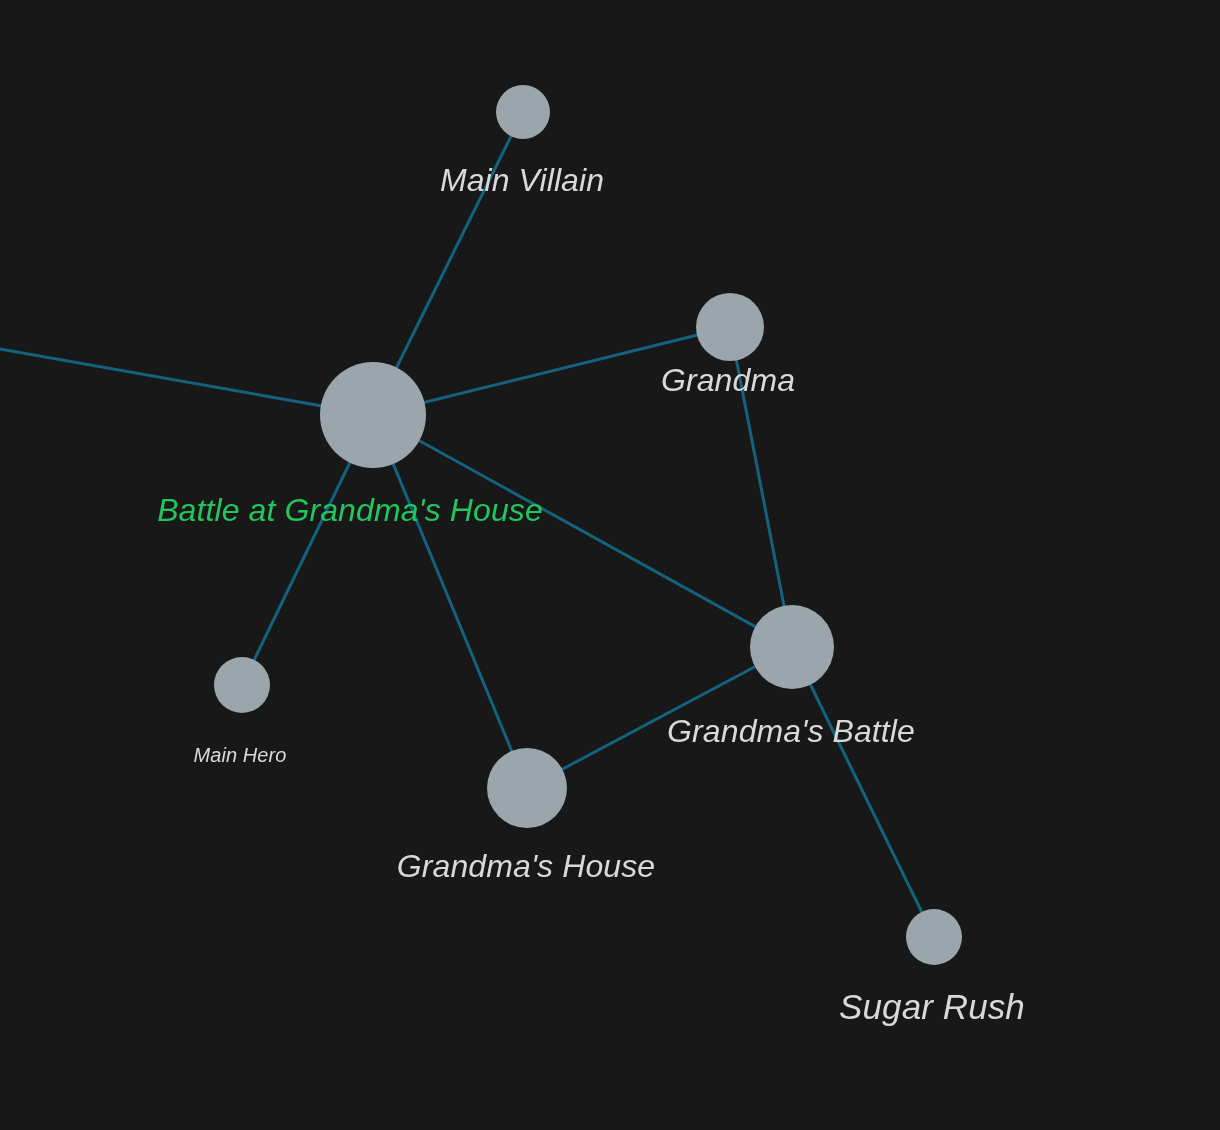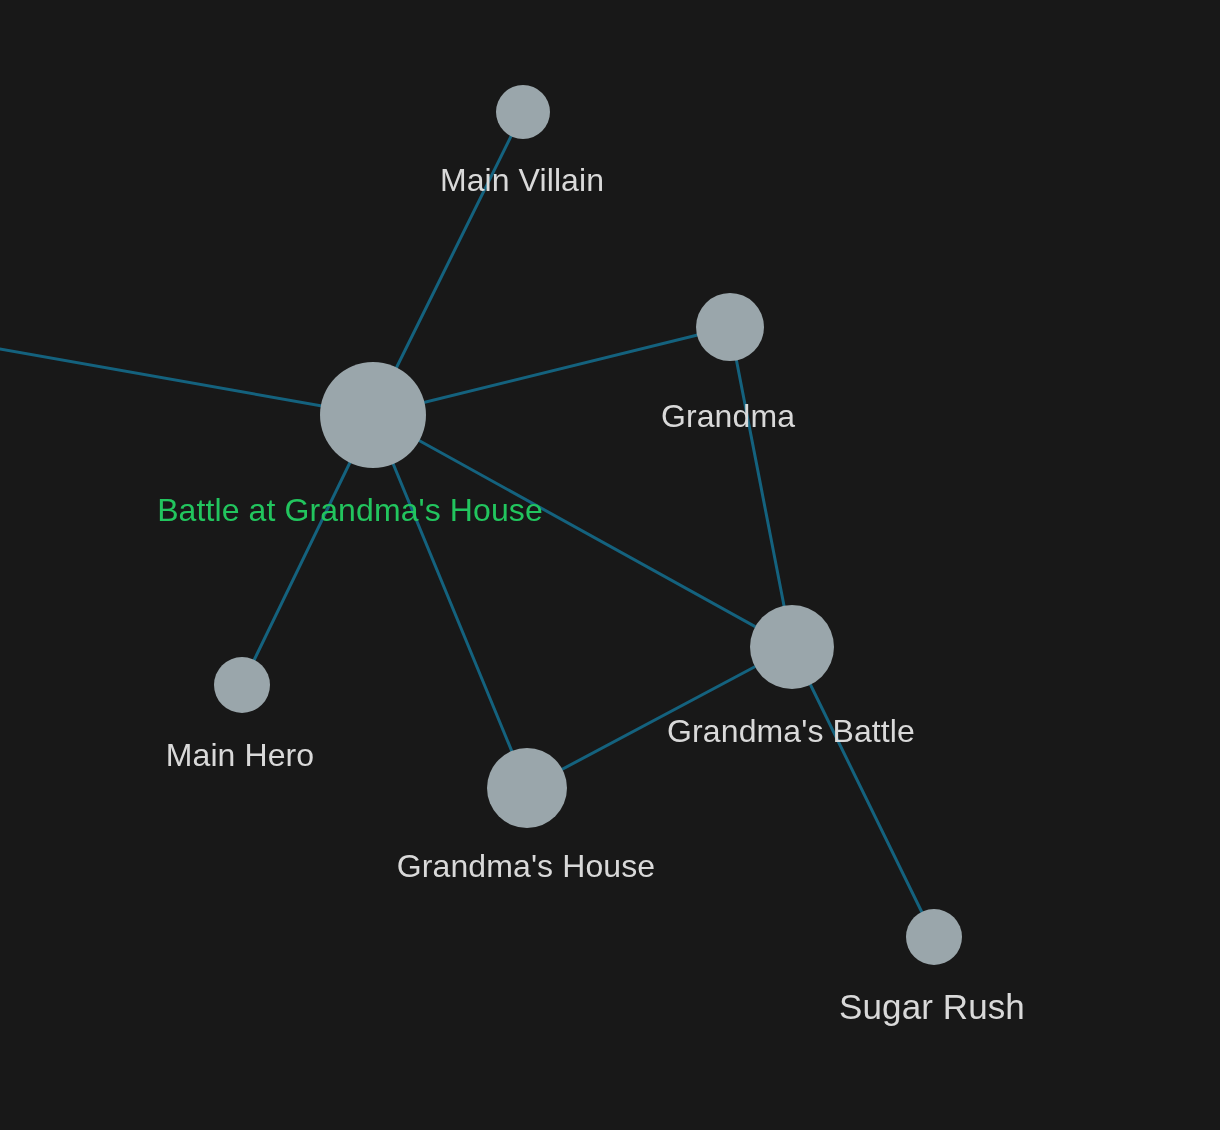--- a/index.html
+++ b/index.html
@@ -11,20 +11,21 @@
     width: 1220px;
     height: 1130px;
     overflow: hidden;
     font-family: "Liberation Sans", sans-serif;
   }
   #graph-root {
     position: relative;
     width: 1220px;
     height: 1130px;
     background: #181818;
+    font-style: italic;
   }
   #graph-svg {
     position: absolute;
     top: 0;
     left: 0;
     width: 1220px;
     height: 1130px;
     display: block;
   }
   .node-label {
@@ -61,20 +62,20 @@
         <circle cx="730" cy="327" r="34" fill="#9aa6ab"></circle>
         <circle cx="373" cy="415" r="53" fill="#9aa6ab"></circle>
         <circle cx="242" cy="685" r="28" fill="#9aa6ab"></circle>
         <circle cx="792" cy="647" r="42" fill="#9aa6ab"></circle>
         <circle cx="527" cy="788" r="40" fill="#9aa6ab"></circle>
         <circle cx="934" cy="937" r="28" fill="#9aa6ab"></circle>
       </g>
   </svg>
   <div id="labels-layer">
       <div class="node-label" style="left: 522px; top: 180px; color: rgb(217, 217, 217); font-size: 32px;">Main Villain</div>
-      <div class="node-label" style="left: 728px; top: 416px; color: rgb(217, 217, 217); font-size: 32px;">Grandma</div>
+      <div class="node-label" style="left: 728px; top: 380px; color: rgb(217, 217, 217); font-size: 32px;">Grandma</div>
       <div class="node-label" style="left: 350px; top: 510px; color: #22c55e; font-size: 32px;">Battle at Grandma's House</div>
-      <div class="node-label" style="left: 240px; top: 755px; color: rgb(217, 217, 217); font-size: 32px;">Main Hero</div>
+      <div class="node-label" style="left: 240px; top: 755px; color: rgb(217, 217, 217); font-size: 20px;">Main Hero</div>
       <div class="node-label" style="left: 791px; top: 731px; color: rgb(217, 217, 217); font-size: 32px;">Grandma's Battle</div>
       <div class="node-label" style="left: 526px; top: 866px; color: rgb(217, 217, 217); font-size: 32px;">Grandma's House</div>
       <div class="node-label" style="left: 932px; top: 1006px; color: rgb(217, 217, 217); font-size: 35px;">Sugar Rush</div>
     </div>
 </div>
 
 </body></html>

